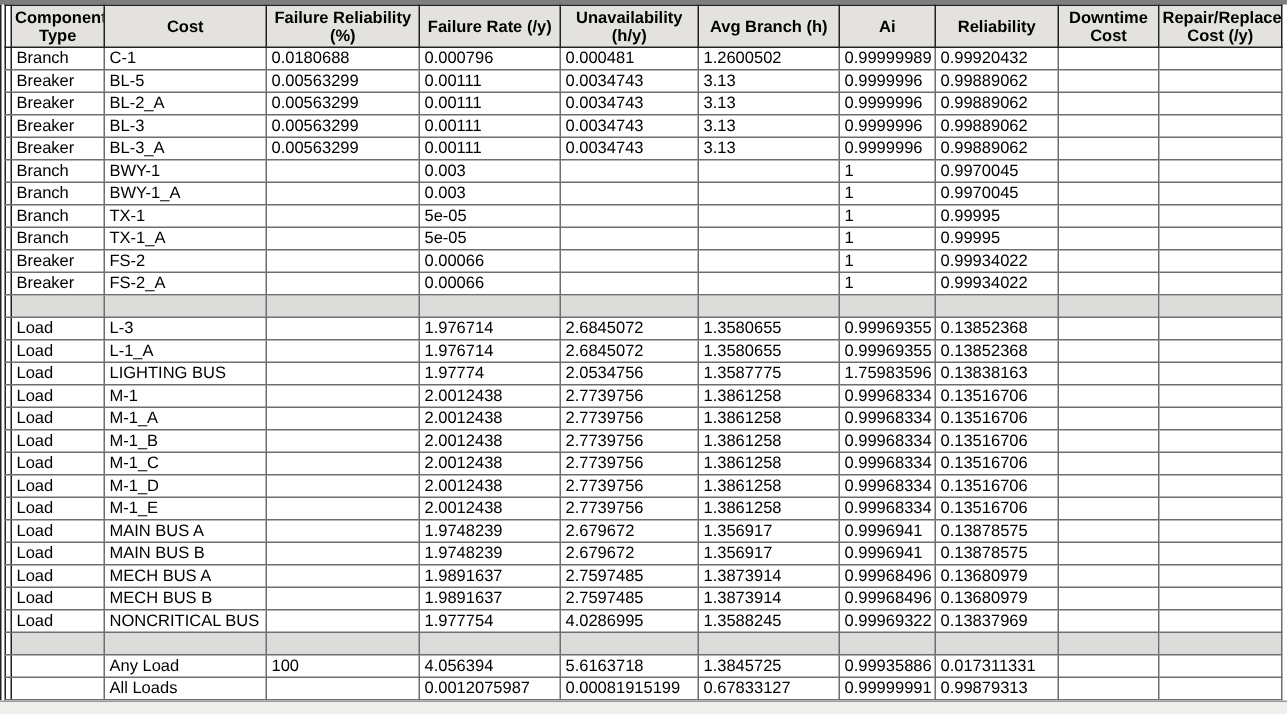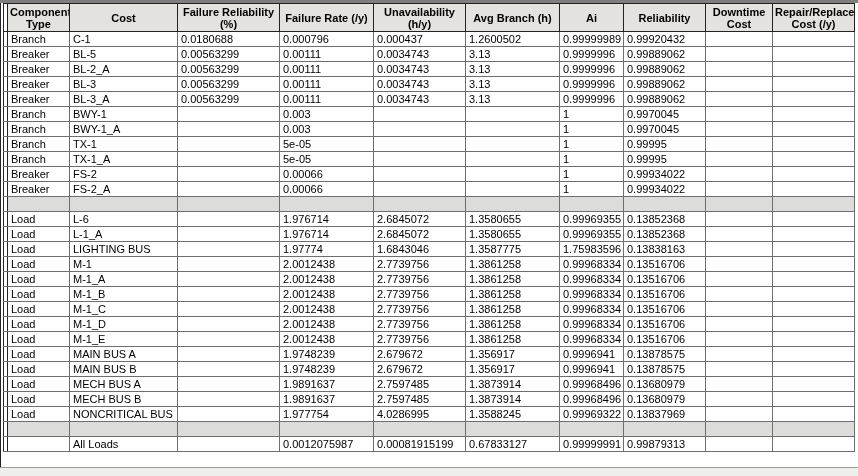--- a/index.html
+++ b/index.html
@@ -100,21 +100,21 @@
 Cost (/y)</th>
     </tr>
   </thead>
   <tbody id="grid-body">
       <tr>
         <td class="mcol"></td>
         <td>Branch</td>
         <td>C-1</td>
         <td>0.0180688</td>
         <td>0.000796</td>
-        <td>0.000437</td>
+        <td>0.000481</td>
         <td>1.2600502</td>
         <td>0.99999989</td>
         <td>0.99920432</td>
         <td></td>
         <td></td>
       </tr>
       <tr>
         <td class="mcol"></td>
         <td>Breaker</td>
         <td>BL-5</td>
@@ -253,21 +253,21 @@
         <td></td>
         <td></td>
         <td></td>
         <td></td>
         <td></td>
         <td></td>
       </tr>
       <tr>
         <td class="mcol"></td>
         <td>Load</td>
-        <td>L-6</td>
+        <td>L-3</td>
         <td></td>
         <td>1.976714</td>
         <td>2.6845072</td>
         <td>1.3580655</td>
         <td>0.99969355</td>
         <td>0.13852368</td>
         <td></td>
         <td></td>
       </tr>
       <tr>
@@ -282,21 +282,21 @@
         <td>0.13852368</td>
         <td></td>
         <td></td>
       </tr>
       <tr>
         <td class="mcol"></td>
         <td>Load</td>
         <td>LIGHTING BUS</td>
         <td></td>
         <td>1.97774</td>
-        <td>1.6843046</td>
+        <td>2.0534756</td>
         <td>1.3587775</td>
         <td>1.75983596</td>
         <td>0.13838163</td>
         <td></td>
         <td></td>
       </tr>
       <tr>
         <td class="mcol"></td>
         <td>Load</td>
         <td>M-1</td>
@@ -448,20 +448,33 @@
         <td></td>
         <td></td>
         <td></td>
         <td></td>
         <td></td>
         <td></td>
       </tr>
       <tr>
         <td class="mcol"></td>
         <td></td>
+        <td>Any Load</td>
+        <td>100</td>
+        <td>4.056394</td>
+        <td>5.6163718</td>
+        <td>1.3845725</td>
+        <td>0.99935886</td>
+        <td>0.017311331</td>
+        <td></td>
+        <td></td>
+      </tr>
+      <tr>
+        <td class="mcol"></td>
+        <td></td>
         <td>All Loads</td>
         <td></td>
         <td>0.0012075987</td>
         <td>0.00081915199</td>
         <td>0.67833127</td>
         <td>0.99999991</td>
         <td>0.99879313</td>
         <td></td>
         <td></td>
       </tr>

